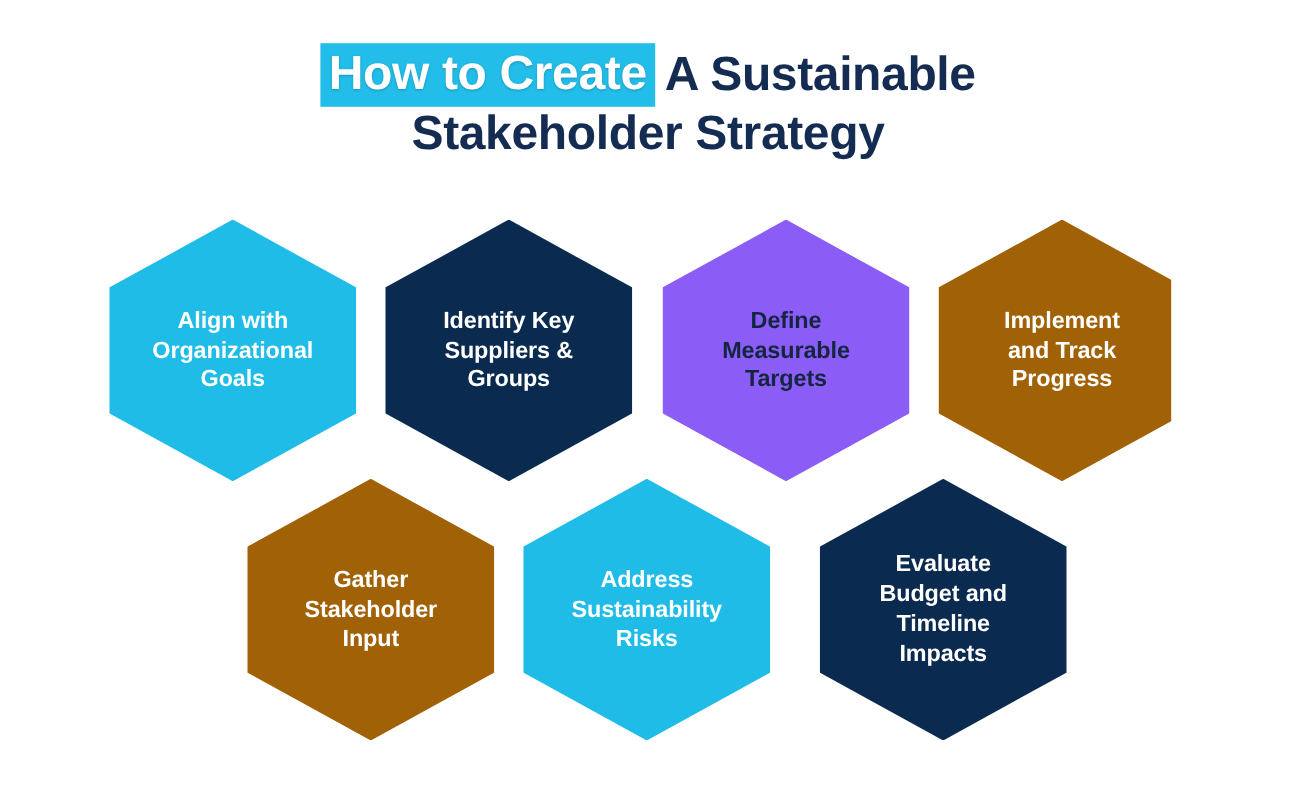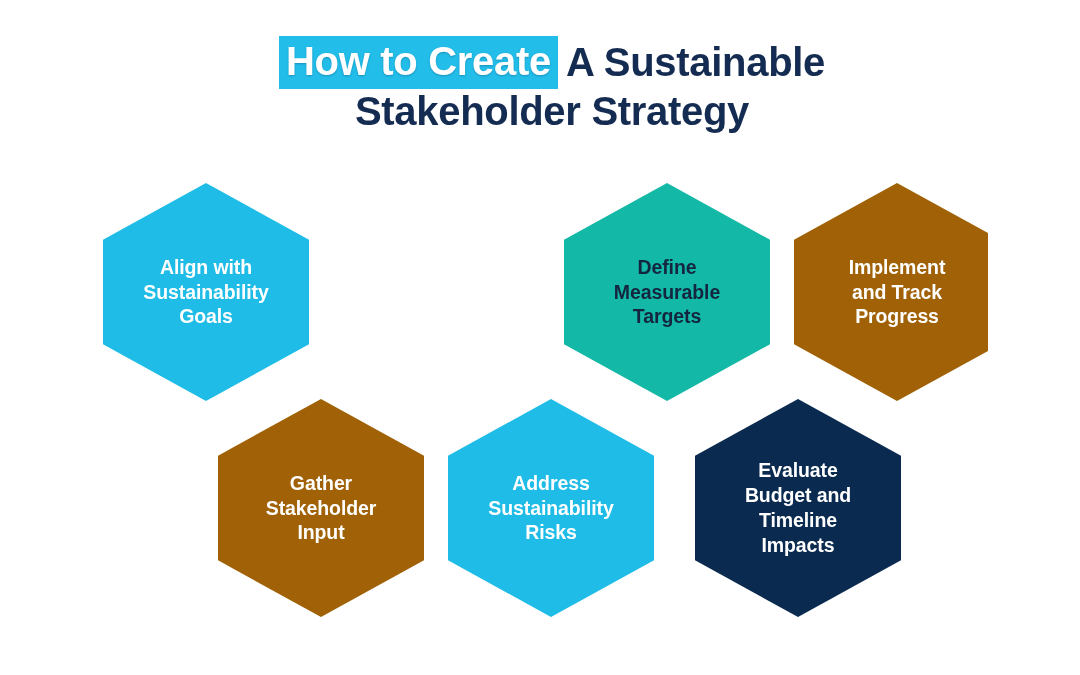--- a/index.html
+++ b/index.html
@@ -12,21 +12,20 @@
     background: #ffffff;
     font-family: "Liberation Sans", sans-serif;
     overflow: hidden;
   }
   #canvas {
     position: relative;
     width: 976px;
     height: 675px;
     background: #ffffff;
     overflow: hidden;
-    margin-left: 12px;
   }
 
   
   .title-block {
     position: absolute;
     top: 36px;
     left: 0;
     width: 1080px;
     text-align: center;
     line-height: 1.02;
@@ -75,21 +74,21 @@
   .hex-label {
     font-size: 19.5px;
     font-weight: bold;
     line-height: 1.28;
     letter-spacing: -0.1px;
     padding: 0 14px;
     white-space: pre-line;
   }
   .c-cyan   { background: #1EBCE6; }
   .c-navy   { background: #0A2A4F; }
-  .c-yellow { background: #14b8a6; }
+  .c-yellow { background: #8b5cf6; }
   .c-orange { background: #a16207; }
   .txt-white { color: #ffffff; }
   .txt-navy  { color: #13253F; }
 
   
   .logo {
     position: absolute;
     left: 981px;
     top: 619px;
     width: 120px;
@@ -138,24 +137,29 @@
     <span class="title-line title-line-1">
       <span class="t-highlight">How to Create</span><span class="t-plain">A Sustainable</span>
     </span>
     <span class="title-line">
       <span class="t-line2">Stakeholder Strategy</span>
     </span>
   </div>
 
   <div class="hex c-cyan" style="left:91px; top:183px;">
     <span class="hex-label txt-white">Align with
-Sustainability
+Organizational
 Goals</span>
   </div>
 
+  <div class="hex c-navy" style="left:321px; top:183px;">
+    <span class="hex-label txt-white">Identify Key
+Suppliers &amp;
+Groups</span>
+  </div>
 
   <div class="hex c-yellow" style="left:552px; top:183px;">
     <span class="hex-label txt-navy">Define
 Measurable
 Targets</span>
   </div>
 
   <div class="hex c-orange" style="left:782px; top:183px;">
     <span class="hex-label txt-white">Implement
 and Track

